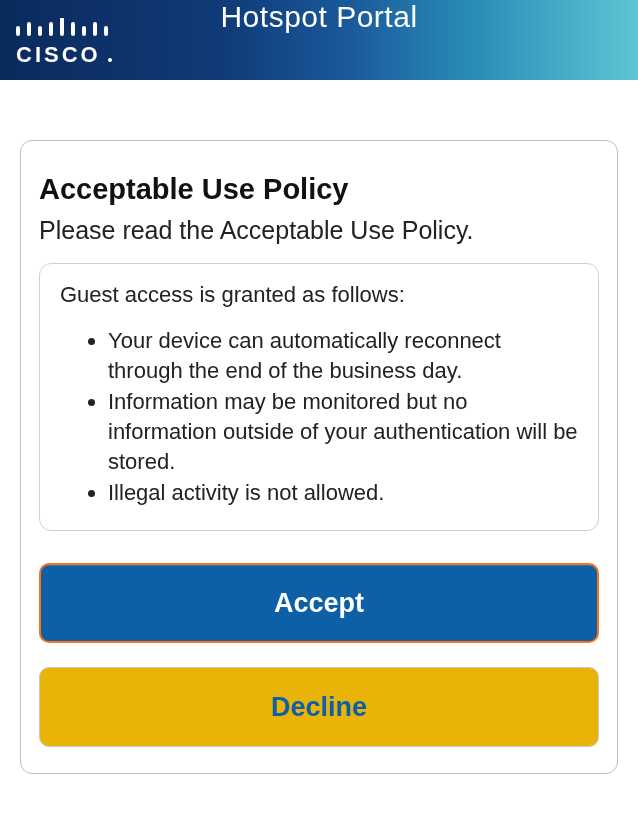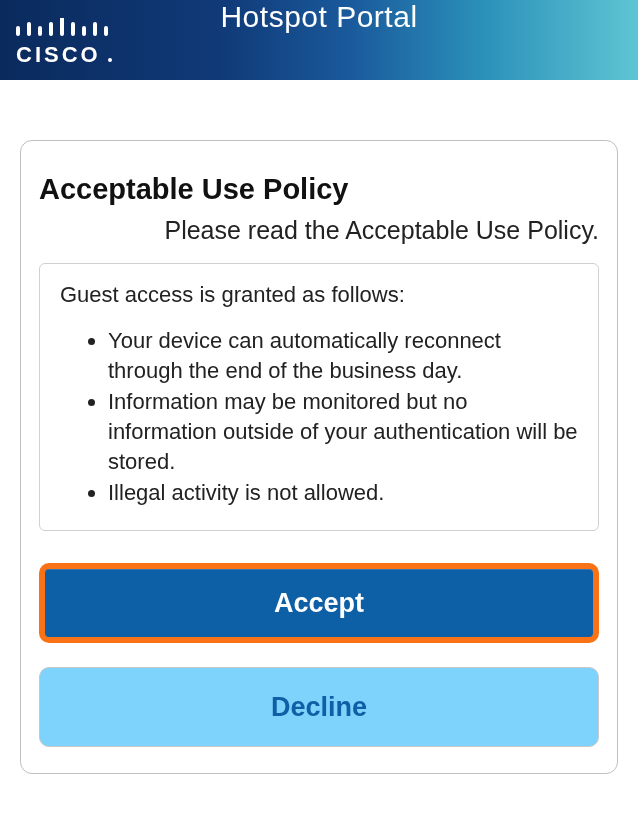--- a/index.html
+++ b/index.html
@@ -38,25 +38,24 @@
     font-size: 29px;
     font-weight: bold;
     color: #111;
     margin-bottom: 10px;
     margin-top: 8px;
   }
   .card-subtitle {
     font-size: 25px;
     color: #222;
     margin-bottom: 18px;
-    text-align: right;
   }
   .policy-box {
     border: 1px solid #d0d0d0;
-    border-radius: 6px;
+    border-radius: 12px;
     padding: 18px 20px 20px 20px;
     background: #fff;
   }
   .policy-intro {
     font-size: 22px;
     color: #222;
     margin-bottom: 18px;
   }
   .policy-list {
     list-style: disc;
@@ -75,25 +74,25 @@
     height: 80px;
     border-radius: 10px;
     font-size: 27px;
     font-weight: bold;
     cursor: pointer;
     margin-top: 32px;
   }
   .btn-primary {
     background: #0d5fa6;
     color: #fff;
-    border: 6px solid #f97316;
+    border: 2px solid #f97316;
     box-shadow: inset 0 1px 0 rgba(255,255,255,0.15);
   }
   .btn-secondary {
-    background: #7dd3fc;
+    background: #eab308;
     color: #0d5fa6;
     border: 1px solid #c8c8c8;
     margin-top: 24px;
   }
 </style>
 </head>
 <body>
 
 <div class="header">
   <div class="logo">

